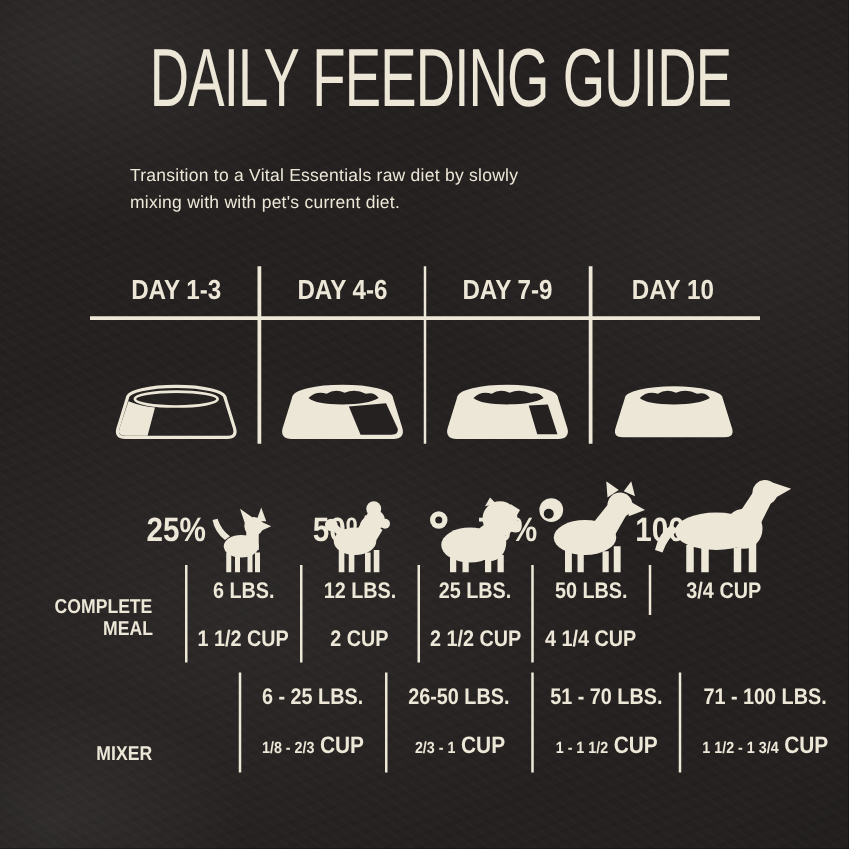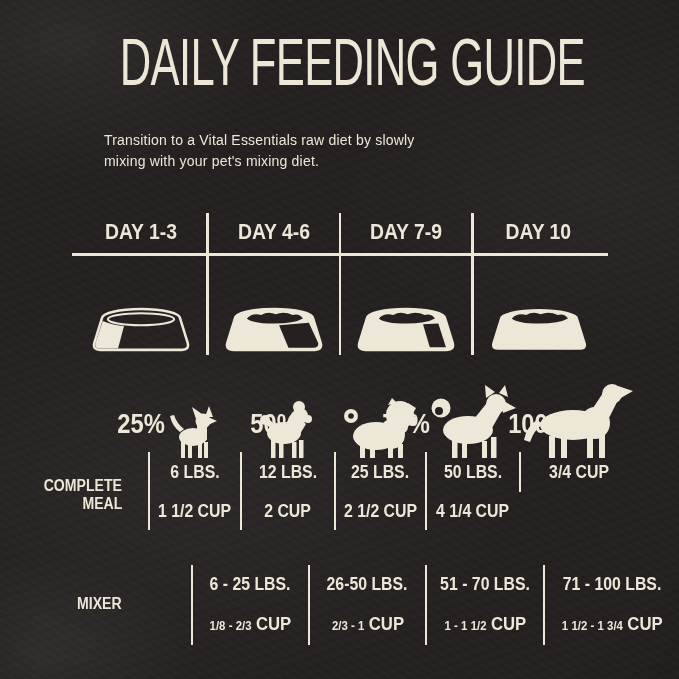--- a/index.html
+++ b/index.html
@@ -52,33 +52,33 @@
   .tbl-label{position:absolute;left:24px;width:98px;text-align:right;
     font-weight:bold;font-size:16px;line-height:1.15;}
   .tbl{position:absolute;left:148px;width:489px;display:grid;}
   .tbl .cell{position:relative;display:flex;align-items:center;justify-content:center;
     border-left:2.5px solid #EDE7D8;font-weight:bold;}
   .tbl .wt{font-size:18px;}
   .tbl .cupv{font-size:18px;justify-content:center;}
 
   .meal{top:452px;grid-template-columns:92px 94px 91px 94px 118px;grid-template-rows:40px 38px;}
   .meal-rule{top:502px;}
-  .mixer{top:565px;grid-template-columns:117px 117px 118px 137px;grid-template-rows:38px 42px;padding-left:43px;}
+  .mixer{top:538px;grid-template-columns:117px 117px 118px 137px;grid-template-rows:38px 42px;padding-left:43px;}
   .mixer-rule{top:603px;}
   .mix-range{font-size:13px;margin-right:5px;}
   .mix-unit{font-size:19px;}
 </style>
 </head>
 <body>
 
 <div class="page">
 
   <h1 class="title"><span class="squeeze">DAILY FEEDING GUIDE</span></h1>
 
-  <p class="subtitle"><span>Transition to a Vital Essentials raw diet by slowly</span><br><span>mixing with your pet's mixing diet.</span></p>
+  <p class="subtitle"><span>Transition to a Vital Essentials raw diet by slowly</span><br><span>mixing with with pet's current diet.</span></p>
 
   <section class="transition">
     <div class="h-rule"></div>
     <div class="t-cols">
 
       <div class="t-col">
         <div class="t-day">
             <span class="cx">DAY 1-3</span>
           </div>
         <svg class="t-bowl" width="102" height="54" viewBox="0 0 120 58">

